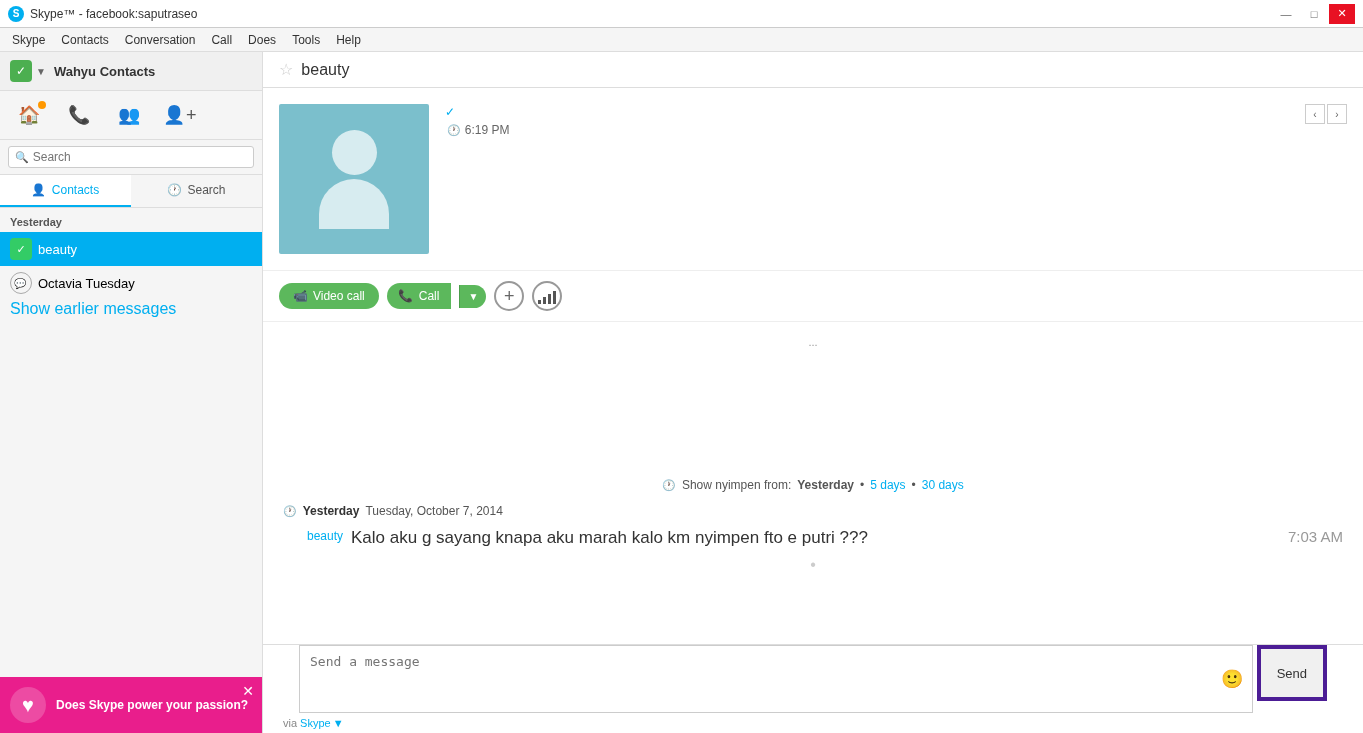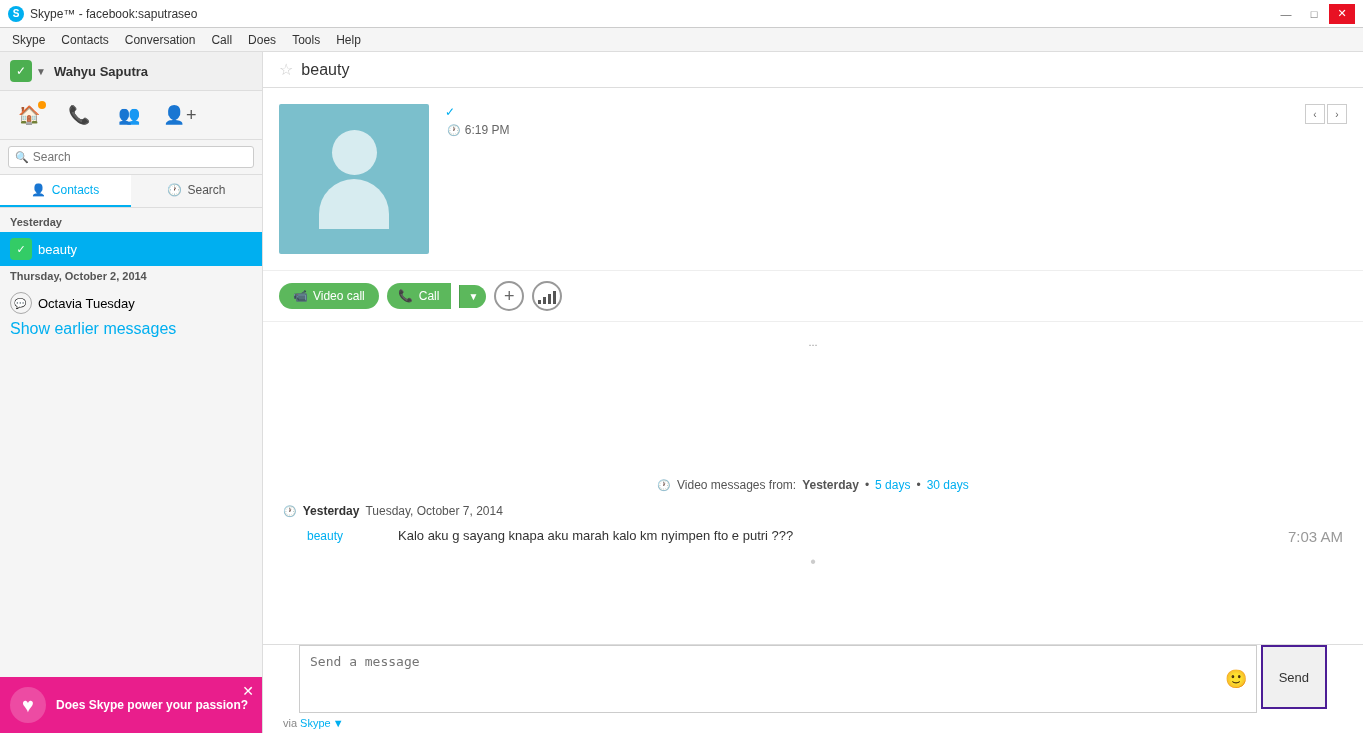--- a/index.html
+++ b/index.html
@@ -393,21 +393,21 @@
       padding: 4px 20px;
       gap: 8px;
     }
     .msg-sender {
       font-size: 12px;
       color: #00aff0;
       min-width: 60px;
       text-align: right;
       padding-top: 1px;
     }
-    .msg-content { flex: 1; font-size: 13px; color: #333; margin-left: 47px; }
+    .msg-content { flex: 1; font-size: 17px; color: #333; }
     .msg-time { font-size: 15px; color: #999; white-space: nowrap; }
     .dot-indicator { text-align: center; color: #ccc; font-size: 16px; margin: 4px 0; }
 
     
     .message-input-area {
       border-top: 1px solid #ddd;
       padding: 0;
     }
     .message-input-wrapper {
       display: flex;
@@ -431,27 +431,27 @@
       display: flex;
       flex-direction: column;
       align-items: center;
       justify-content: center;
       padding: 0 8px;
       background: white;
     }
     .emoji-btn { font-size: 18px; cursor: pointer; color: #888; }
     .send-btn {
       background: #f0f0f0;
-      border: 2px solid #4c1d95;
+      border: 4px solid #4c1d95;
       padding: 8px 16px;
       font-size: 13px;
       cursor: pointer;
       color: #333;
       margin-left: 4px;
-      height: 64px;
+      height: 56px;
     }
     .via-skype {
       padding: 4px 20px;
       font-size: 11px;
       color: #888;
       display: flex;
       align-items: center;
       gap: 3px;
     }
     .via-skype a { color: #00aff0; text-decoration: none; display: flex; align-items: center; gap: 2px; }
@@ -481,21 +481,21 @@
   <span class="menubar-item">Help</span>
 </div>
 
 <div class="main-layout">
 
   <div class="sidebar">
 
     <div class="user-header">
       <div class="user-status-icon">✓</div>
       <span class="user-dropdown-arrow">▼</span>
-      <span class="user-name">Wahyu Saputra</span>
+      <span class="user-name">Wahyu Contacts</span>
     </div>
 
     <div class="quick-actions">
       <button class="quick-action-btn">
         <span>🏠</span>
         <span class="badge"></span>
       </button>
       <button class="quick-action-btn">
         <span>📞</span>
       </button>
@@ -524,21 +524,20 @@
         <span>Search</span>
       </div>
     </div>
 
     <div class="contacts-list">
       <div class="section-header">Yesterday</div>
       <div class="contact-item active">
         <div class="contact-icon-wrap">✓</div>
         <span class="contact-name">beauty</span>
       </div>
-      <div class="section-header">Thursday, October 2, 2014</div>
       <div class="contact-item">
         <div class="contact-chat-icon">💬</div>
         <span class="contact-name">Octavia Tuesday</span>
       </div>
       <a class="show-earlier">Show earlier messages</a>
     </div>
 
     <div class="promo-banner">
       <div class="promo-heart">♥</div>
       <span class="promo-text">Does Skype power your passion?</span>
@@ -602,21 +601,21 @@
 
     <div class="messages-area">
       <div class="messages-divider">
         <span>...</span>
       </div>
 
       <div style="height: 120px;"></div>
 
       <div class="show-messages-from">
         <span class="clock-sm">🕐</span>
-        <span>Video messages from:</span>
+        <span>Show nyimpen from:</span>
         <strong>Yesterday</strong>
         <span>•</span>
         <a href="#">5 days</a>
         <span>•</span>
         <a href="#">30 days</a>
       </div>
 
       <div class="yesterday-header">
         <span class="clock-sm">🕐</span>
         <strong>Yesterday</strong>

